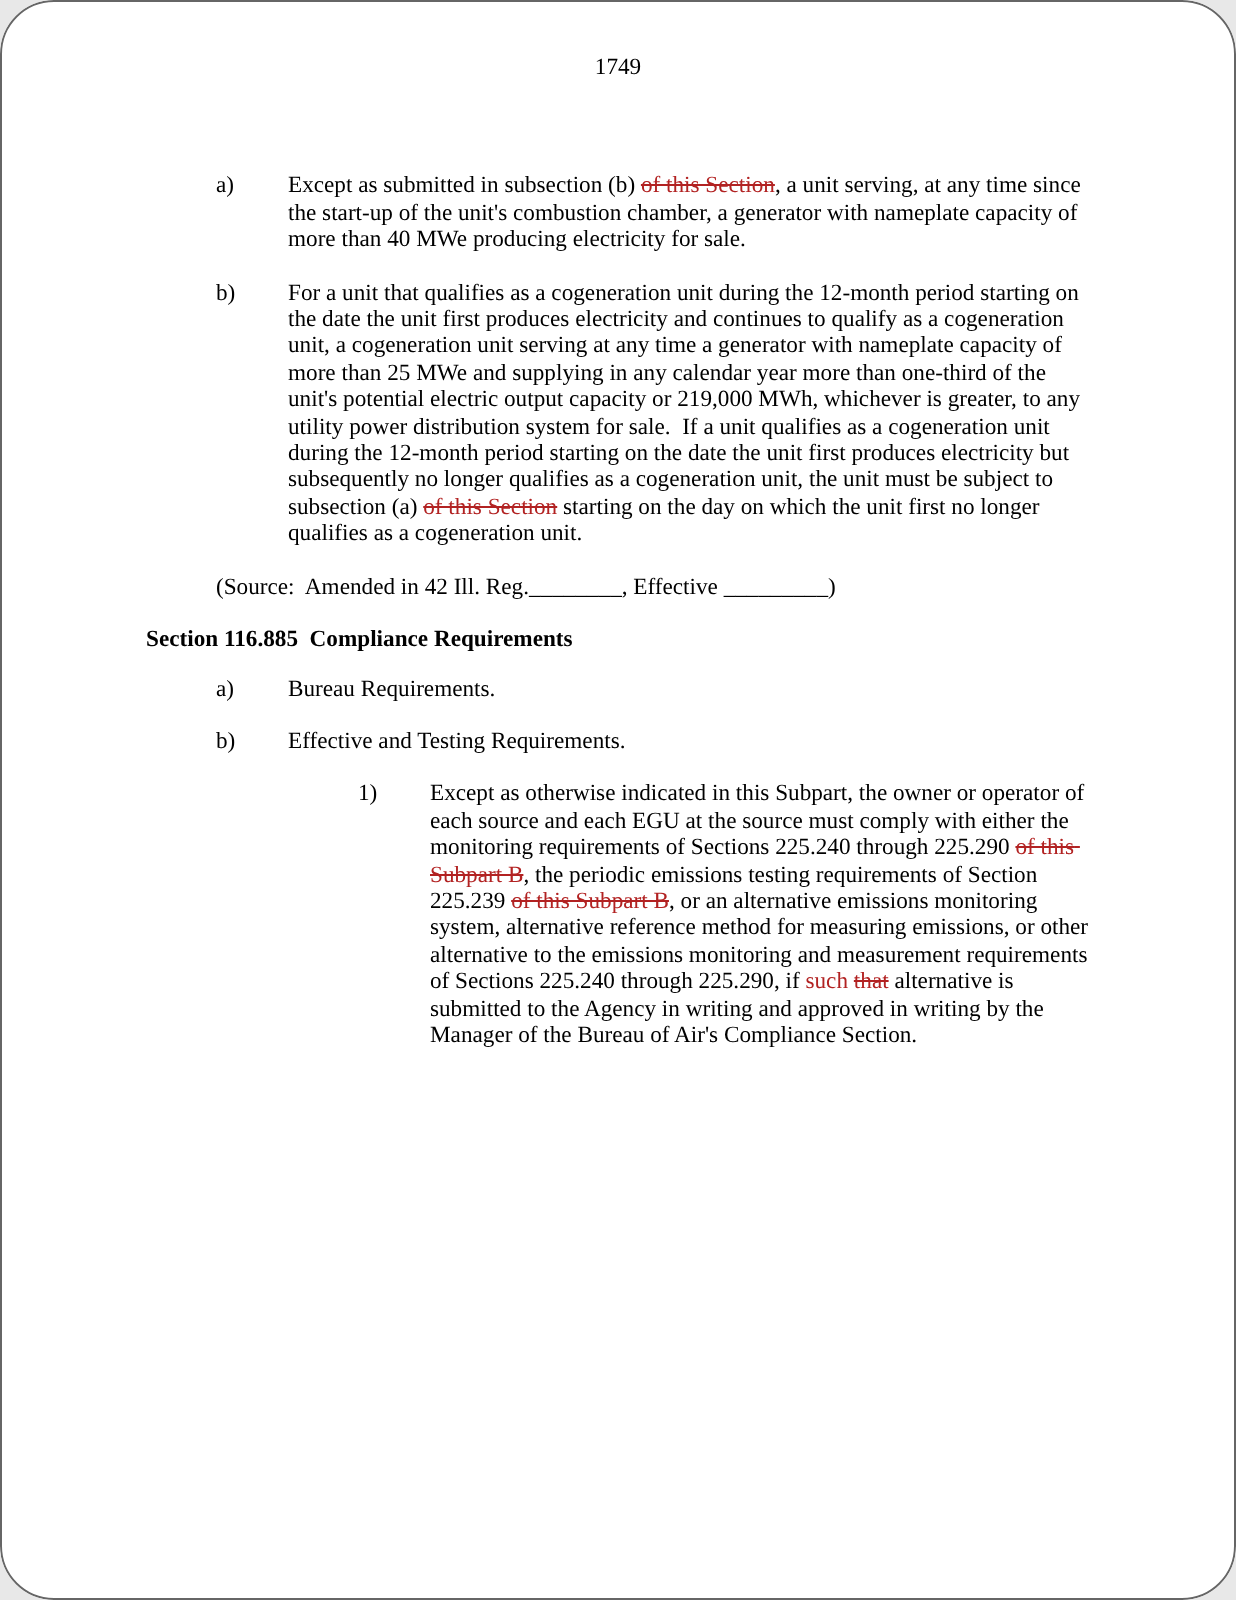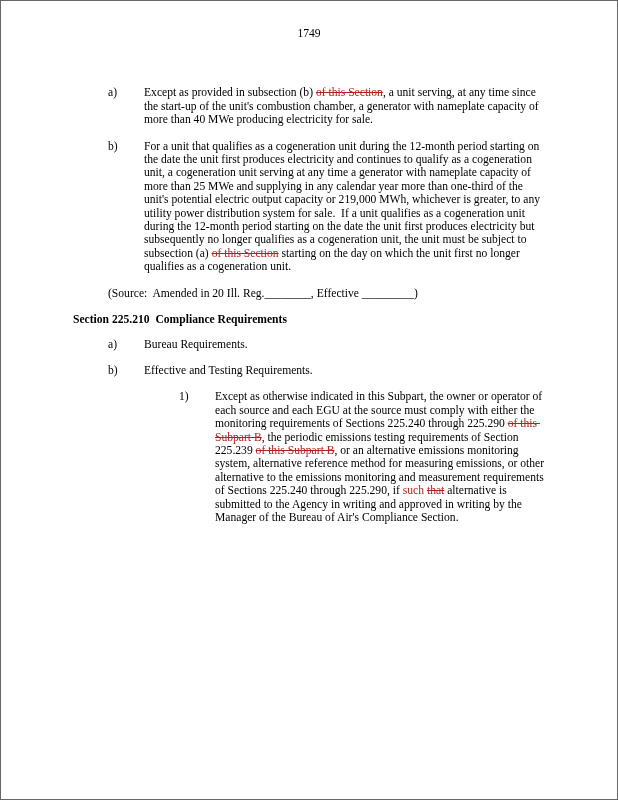--- a/index.html
+++ b/index.html
@@ -1,15 +1,15 @@
 <!DOCTYPE html>
 <html style="--page_bg: #ffffff; --text: #000000; --redline: #b22222;"><head>
 <meta charset="utf-8">
 <style>
-  * { margin: 0; padding: 0; box-sizing: border-box; }
+  * { margin: 0; padding: 0; box-sizing: border-box; border-radius: 27px; }
   html, body { background: #e8e8e8; }
   .page {
     position: relative;
     width: 618px;
     height: 800px;
     margin: 0 auto;
     background: var(--page_bg, #ffffff);
     color: var(--text, #000000);
     font-family: "Liberation Serif", serif;
     font-size: 11.6px;
@@ -36,31 +36,31 @@
 <body>
 
 <div class="page">
 
   <div class="page-number" data-bind="page_number">1749</div>
 
 
 
   <div class="item lvl1">
     <span class="lbl" data-bind="sec205.item_a.label">a)</span>
-    <div class="body"><span data-bind="sec205.item_a.run1">Except as provided in subsection (b) </span><span class="del" data-bind="sec205.item_a.del1">of this Section</span><span data-bind="sec205.item_a.run2">, a unit serving, at any time since the start-up of the unit's combustion chamber, a generator with nameplate capacity of more than 40 MWe producing electricity for sale.</span></div>
+    <div class="body"><span data-bind="sec205.item_a.run1">Except as submitted in subsection (b) </span><span class="del" data-bind="sec205.item_a.del1">of this Section</span><span data-bind="sec205.item_a.run2">, a unit serving, at any time since the start-up of the unit's combustion chamber, a generator with nameplate capacity of more than 40 MWe producing electricity for sale.</span></div>
   </div>
 
   <div class="item lvl1">
     <span class="lbl" data-bind="sec205.item_b.label">b)</span>
     <div class="body"><span data-bind="sec205.item_b.run1">For a unit that qualifies as a cogeneration unit during the 12-month period starting on the date the unit first produces electricity and continues to qualify as a cogeneration unit, a cogeneration unit serving at any time a generator with nameplate capacity of more than 25 MWe and supplying in any calendar year more than one-third of the unit's potential electric output capacity or 219,000 MWh, whichever is greater, to any utility power distribution system for sale.  If a unit qualifies as a cogeneration unit during the 12-month period starting on the date the unit first produces electricity but subsequently no longer qualifies as a cogeneration unit, the unit must be subject to subsection (a) </span><span class="del" data-bind="sec205.item_b.del1">of this Section</span><span data-bind="sec205.item_b.run2"> starting on the day on which the unit first no longer qualifies as a cogeneration unit.</span></div>
   </div>
 
-  <p class="para ind1" data-bind="sec205.source_line">(Source:  Amended in 20 Ill. Reg.________, Effective _________)</p>
+  <p class="para ind1" data-bind="sec205.source_line">(Source:  Amended in 42 Ill. Reg.________, Effective _________)</p>
 
-  <div class="heading" data-bind="sec210.heading">Section 225.210  Compliance Requirements</div>
+  <div class="heading" data-bind="sec210.heading">Section 116.885  Compliance Requirements</div>
 
   <div class="item lvl1">
     <span class="lbl" data-bind="sec210.item_a.label">a)</span>
     <div class="body"><span data-bind="sec210.item_a.title">Bureau Requirements.</span></div>
   </div>
 
 
   <div class="item lvl1">
     <span class="lbl" data-bind="sec210.item_b.label">b)</span>
     <div class="body"><span data-bind="sec210.item_b.title">Effective and Testing Requirements.</span></div>

